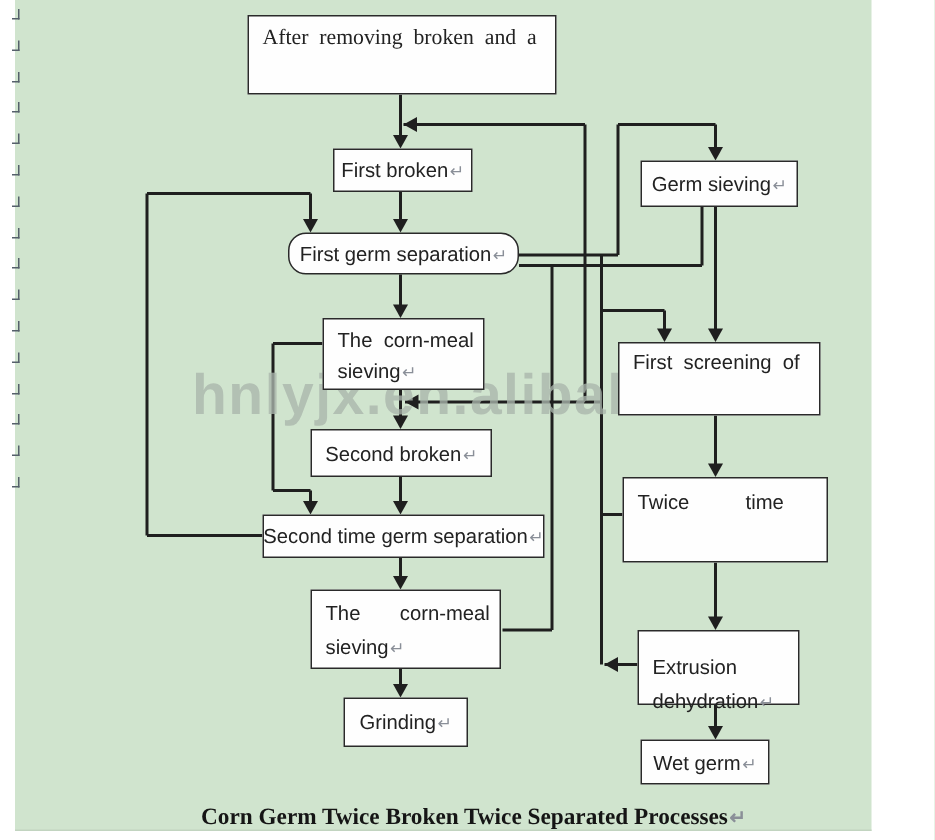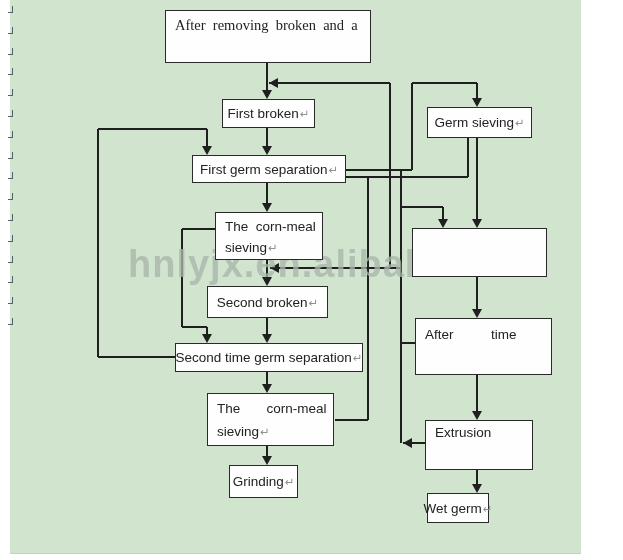--- a/index.html
+++ b/index.html
@@ -99,55 +99,58 @@
       <div class="arr down" style="left: 462px; top: 484px;"></div>
       <div class="arr left" style="left: 259px; top: 78px;"></div>
       <div class="arr left" style="left: 260px; top: 263px;"></div>
       <div class="arr left" style="left: 393px; top: 438px;"></div>
       <div class="node serif multi" style="left: 155px; top: 10px; width: 206px; height: 53px; line-height: 23px; padding-top: 3px;">
         <div class="ln">After  removing  broken  and  a</div>
       </div>
       <div class="node sans center1" style="left: 212px; top: 99px; width: 93px; height: 29px;">
         <div class="ln">First broken<span class="ret">↵</span></div>
       </div>
-      <div class="node sans center1" style="left: 182px; top: 155px; width: 154px; height: 28px;">
+      <div class="node sans center1" style="left: 182px; top: 155px; width: 154px; height: 28px; border-radius: 12px;">
         <div class="ln">First germ separation<span class="ret">↵</span></div>
       </div>
       <div class="node sans multi" style="left: 205px; top: 212px; width: 108px; height: 48px; line-height: 21px; padding-top: 3px;">
         <div class="ln">The  corn-meal</div>
         <div class="ln">sieving<span class="ret">↵</span></div>
       </div>
       <div class="node sans center1" style="left: 197px; top: 286px; width: 121px; height: 32px;">
         <div class="ln">Second broken<span class="ret">↵</span></div>
       </div>
       <div class="node sans center1" style="left: 165px; top: 343px; width: 188px; height: 29px;">
         <div class="ln">Second time germ separation<span class="ret">↵</span></div>
       </div>
       <div class="node sans multi" style="left: 197px; top: 393px; width: 127px; height: 53px; line-height: 23px; padding-top: 3px;">
         <div class="ln">The       corn-meal</div>
         <div class="ln">sieving<span class="ret">↵</span></div>
       </div>
-      <div class="node sans center1" style="left: 219px; top: 465px; width: 69px; height: 33px;">
+      <div class="node sans center1" style="left: 219px; top: 465px; width: 83px; height: 33px;">
         <div class="ln">Grinding<span class="ret">↵</span></div>
       </div>
       <div class="node sans center1" style="left: 417px; top: 107px; width: 105px; height: 31px;">
         <div class="ln">Germ sieving<span class="ret">↵</span></div>
       </div>
       <div class="node sans multi" style="left: 402px; top: 228px; width: 135px; height: 49px; line-height: 22px; padding-top: 2px;">
+        <div class="ln">First  screening  of</div>
       </div>
       <div class="node sans multi" style="left: 405px; top: 318px; width: 137px; height: 57px; line-height: 24px; padding-top: 4px;">
-        <div class="ln">After          time</div>
+        <div class="ln">Twice          time</div>
       </div>
-      <div class="node sans multi" style="left: 415px; top: 420px; width: 108px; height: 50px; line-height: 23px; padding-top: 0;">
+      <div class="node sans multi" style="left: 415px; top: 420px; width: 108px; height: 50px; line-height: 23px; padding-top: 12px;">
         <div class="ln">Extrusion</div>
+        <div class="ln">dehydration<span class="ret">↵</span></div>
       </div>
-      <div class="node sans center1" style="left: 417px; top: 493px; width: 62px; height: 30px;">
+      <div class="node sans center1" style="left: 417px; top: 493px; width: 86px; height: 30px;">
         <div class="ln">Wet germ<span class="ret">↵</span></div>
       </div>
     </div>
+  <div id="caption"><span>Corn Germ Twice Broken Twice Separated Processes</span><span class="ret">↵</span></div>
 </div>
 <div id="margin-marks">
     <div class="mmark" style="left: 8px; top: 6px;"></div>
     <div class="mmark" style="left: 8px; top: 27px;"></div>
     <div class="mmark" style="left: 8px; top: 48px;"></div>
     <div class="mmark" style="left: 8px; top: 68px;"></div>
     <div class="mmark" style="left: 8px; top: 89px;"></div>
     <div class="mmark" style="left: 8px; top: 110px;"></div>
     <div class="mmark" style="left: 8px; top: 131px;"></div>
     <div class="mmark" style="left: 8px; top: 152px;"></div>

